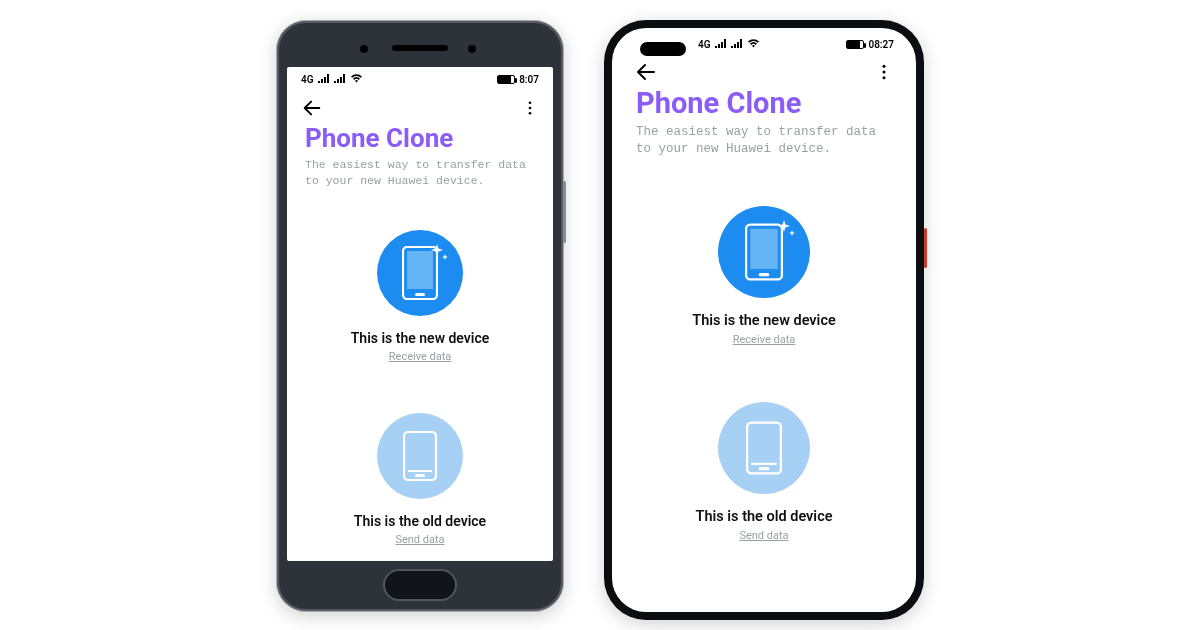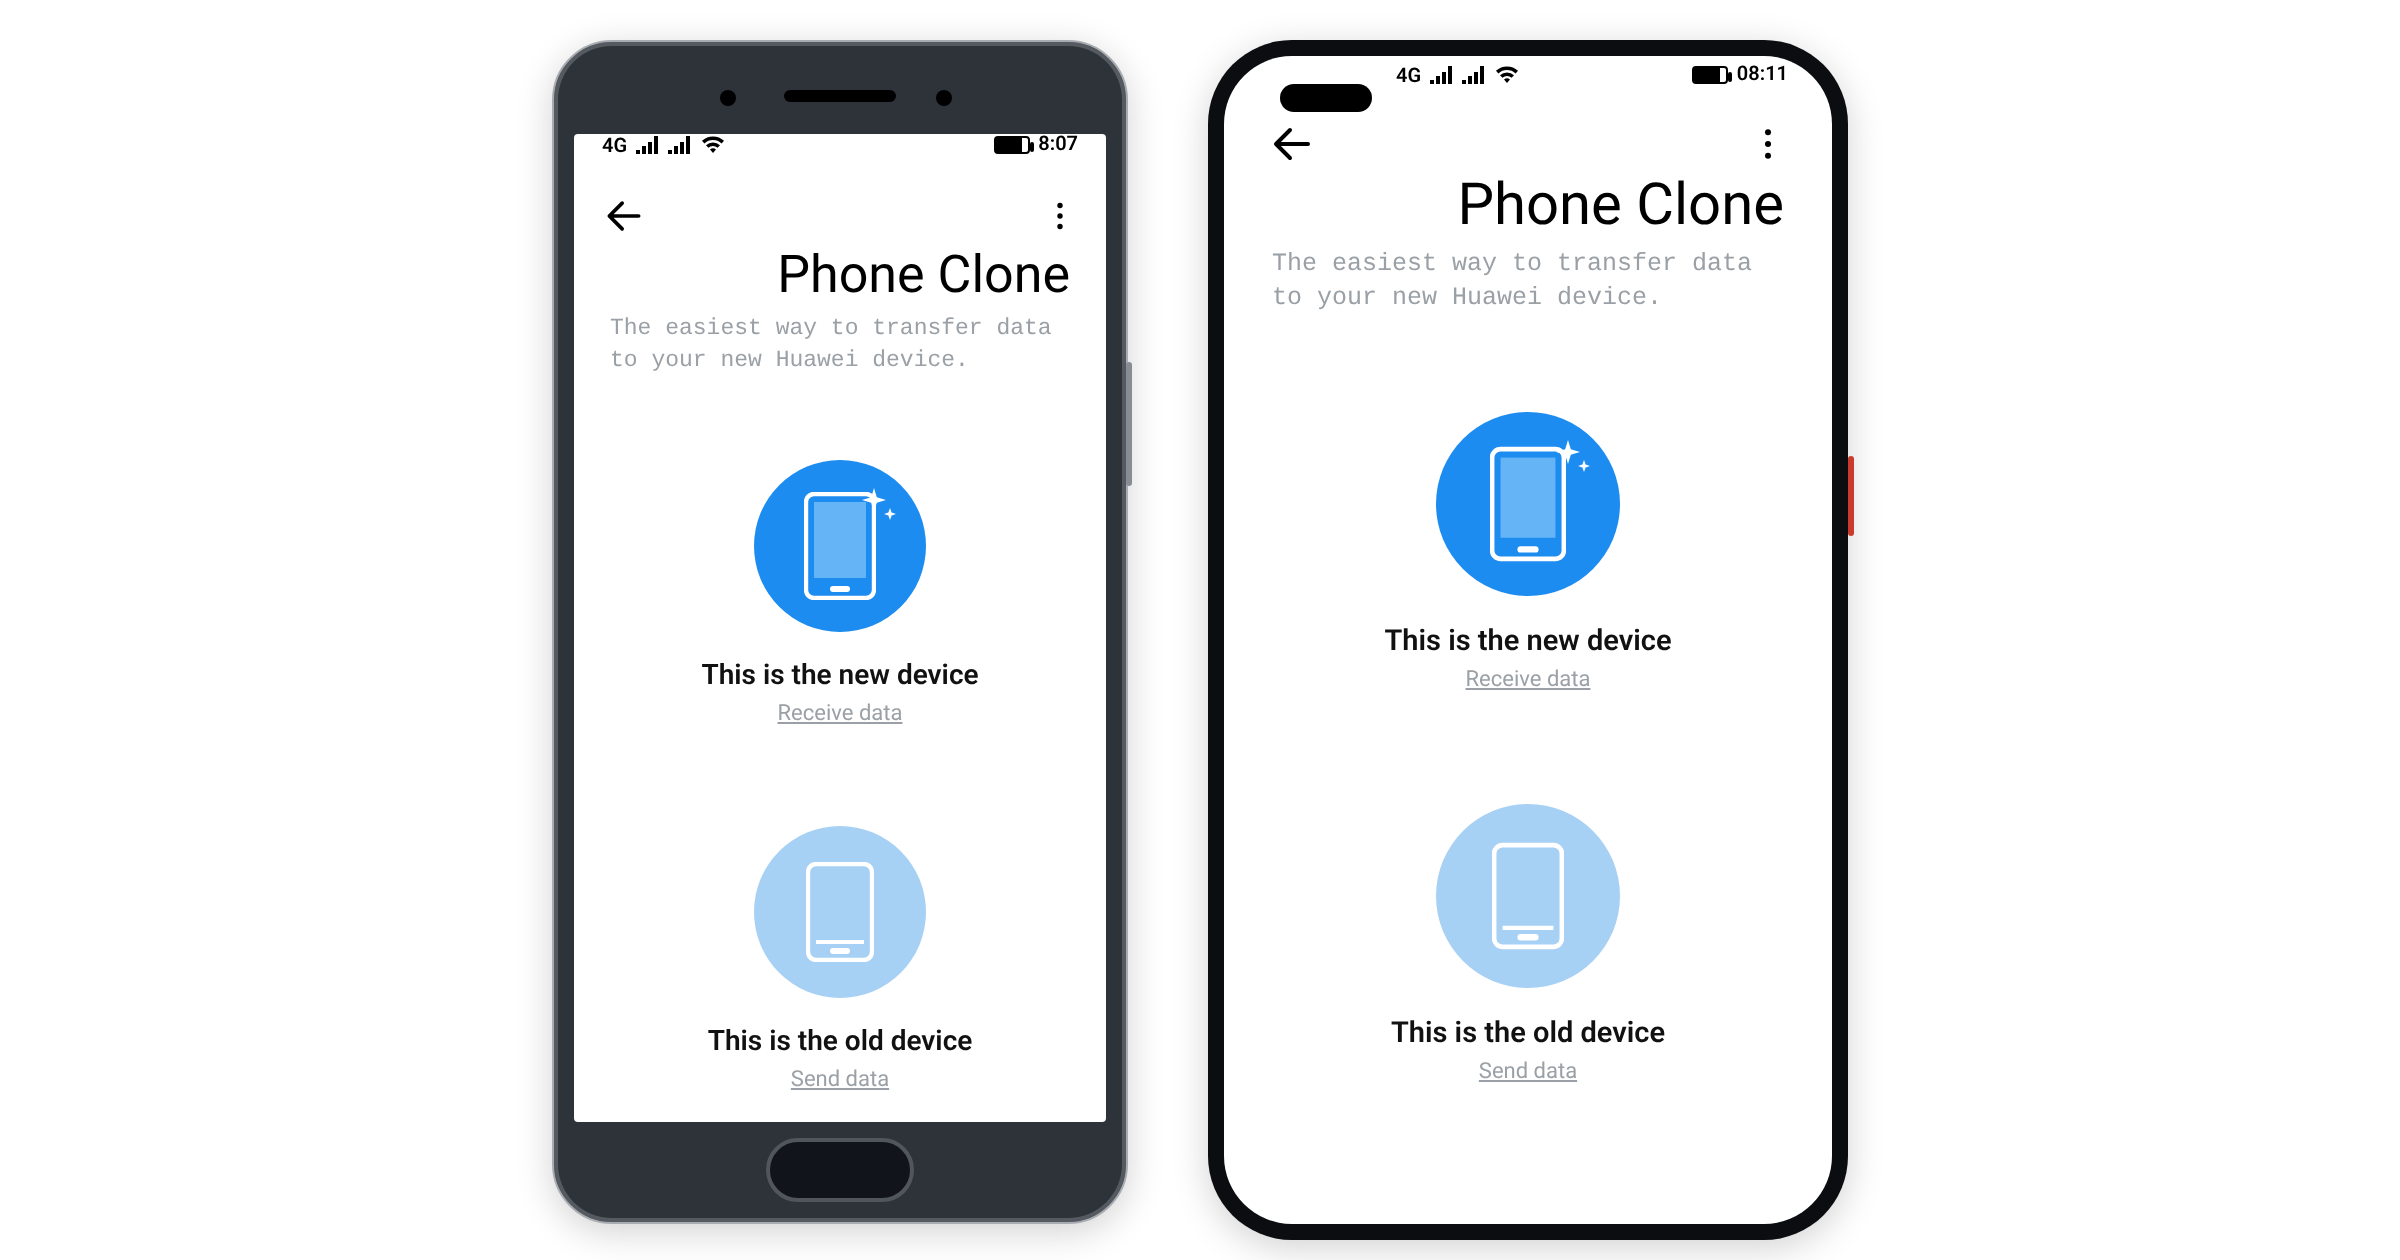--- a/index.html
+++ b/index.html
@@ -73,21 +73,21 @@
     position: absolute; top: 14px; left: 28px;
     width: 46px; height: 14px; background: #000; border-radius: 8px;
   }
   .device-b .side-btn-r {
     position: absolute; right: -3px; top: 208px;
     width: 3px; height: 40px; background: #cb3a2e; border-radius: 2px;
   }
 
   
   .status-bar {
-    display: flex; justify-content: space-between; align-items: flex-start;
+    display: flex; justify-content: space-between; align-items: center;
     height: 24px; padding: 0 14px; font-size: 10px; font-weight: 600;
     color: #000;
   }
   .device-b .status-bar { padding: 4px 22px 0 86px; height: 28px; }
   .status-left, .status-right { display: flex; align-items: center; gap: 4px; }
   .battery {
     width: 18px; height: 9px; border: 1px solid #000; border-radius: 2px;
     position: relative;
   }
   .battery::after {
@@ -98,21 +98,21 @@
 
   .app-bar {
     display: flex; justify-content: space-between; align-items: center;
     padding: 6px 14px 2px 14px;
   }
   .device-b .app-bar { padding: 4px 22px 2px 22px; }
   .back-icon svg, .more-icon svg { display: block; }
 
   .header-block { padding: 2px 18px 10px 18px; }
   .device-b .header-block { padding: 0 24px 10px 24px; }
-  .app-title { font-size: 26px; font-weight: 400; color: #000000; text-align: right; }
+  .app-title { font-size: 26px; font-weight: 700; color: #8b5cf6; }
   .device-b .app-title { font-size: 29px; }
   .app-sub { font-size: 11.5px; color: #9aa0a5; margin-top: 4px; line-height: 1.35; max-width: 260px; font-family: Liberation Mono, monospace; }
   .device-b .app-sub { font-size: 12.5px; max-width: 280px; }
 
   .options {
     flex: 1; display: flex; flex-direction: column; align-items: center;
     justify-content: flex-start; gap: 50px; padding-top: 32px;
   }
   .device-b .options { gap: 56px; padding-top: 38px; }
   .option { display: flex; flex-direction: column; align-items: center; cursor: pointer; }
@@ -243,21 +243,21 @@
         <span>
           <svg width="13" height="10" viewBox="0 0 13 10">
               <path fill="#000" d="M6.5 9.5 5 7.8a2.2 2.2 0 0 1 3 0ZM3 5.6a5.2 5.2 0 0 1 7 0L8.8 6.9a3.4 3.4 0 0 0-4.6 0ZM1 3.4a8.1 8.1 0 0 1 11 0L10.8 4.7a6.3 6.3 0 0 0-8.6 0Z"></path>
             </svg>
         </span>
       </div>
       <div class="status-right">
         <span class="battery">
             <i></i>
           </span>
-        <span>08:11</span>
+        <span>08:27</span>
       </div>
     </div>
 
     <div class="app-bar">
       <span class="back-icon">
         <svg width="24" height="24" viewBox="0 0 24 24">
             <path fill="none" stroke="#000" stroke-width="2" stroke-linecap="round" stroke-linejoin="round" d="M20 12H5M11 5l-7 7 7 7"></path>
           </svg>
       </span>
       <span class="more-icon">

